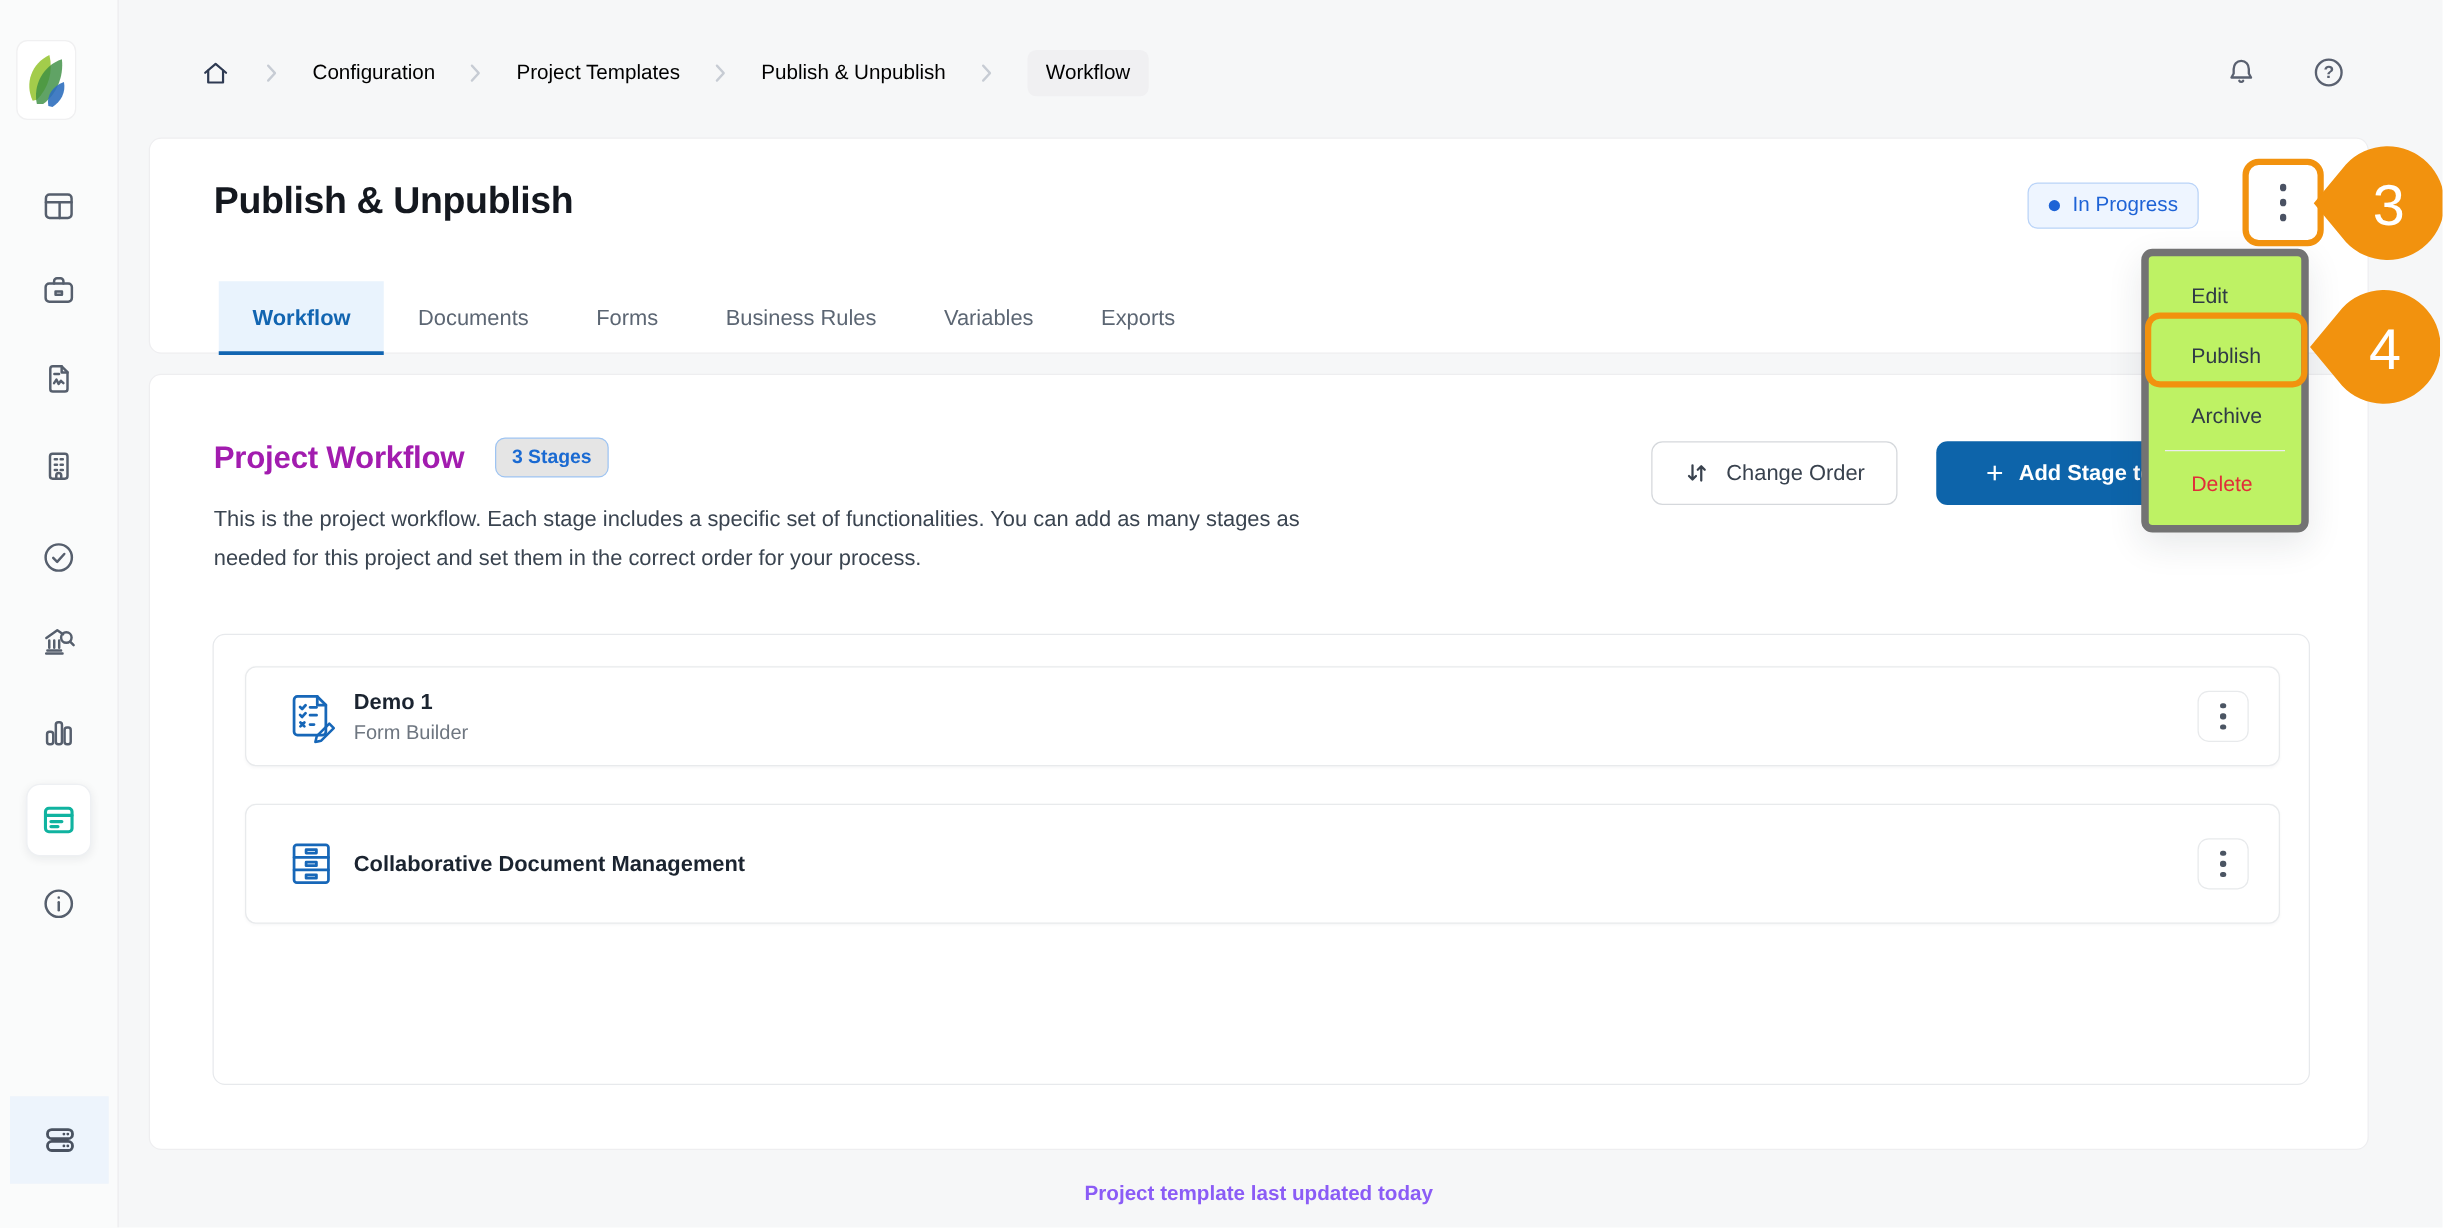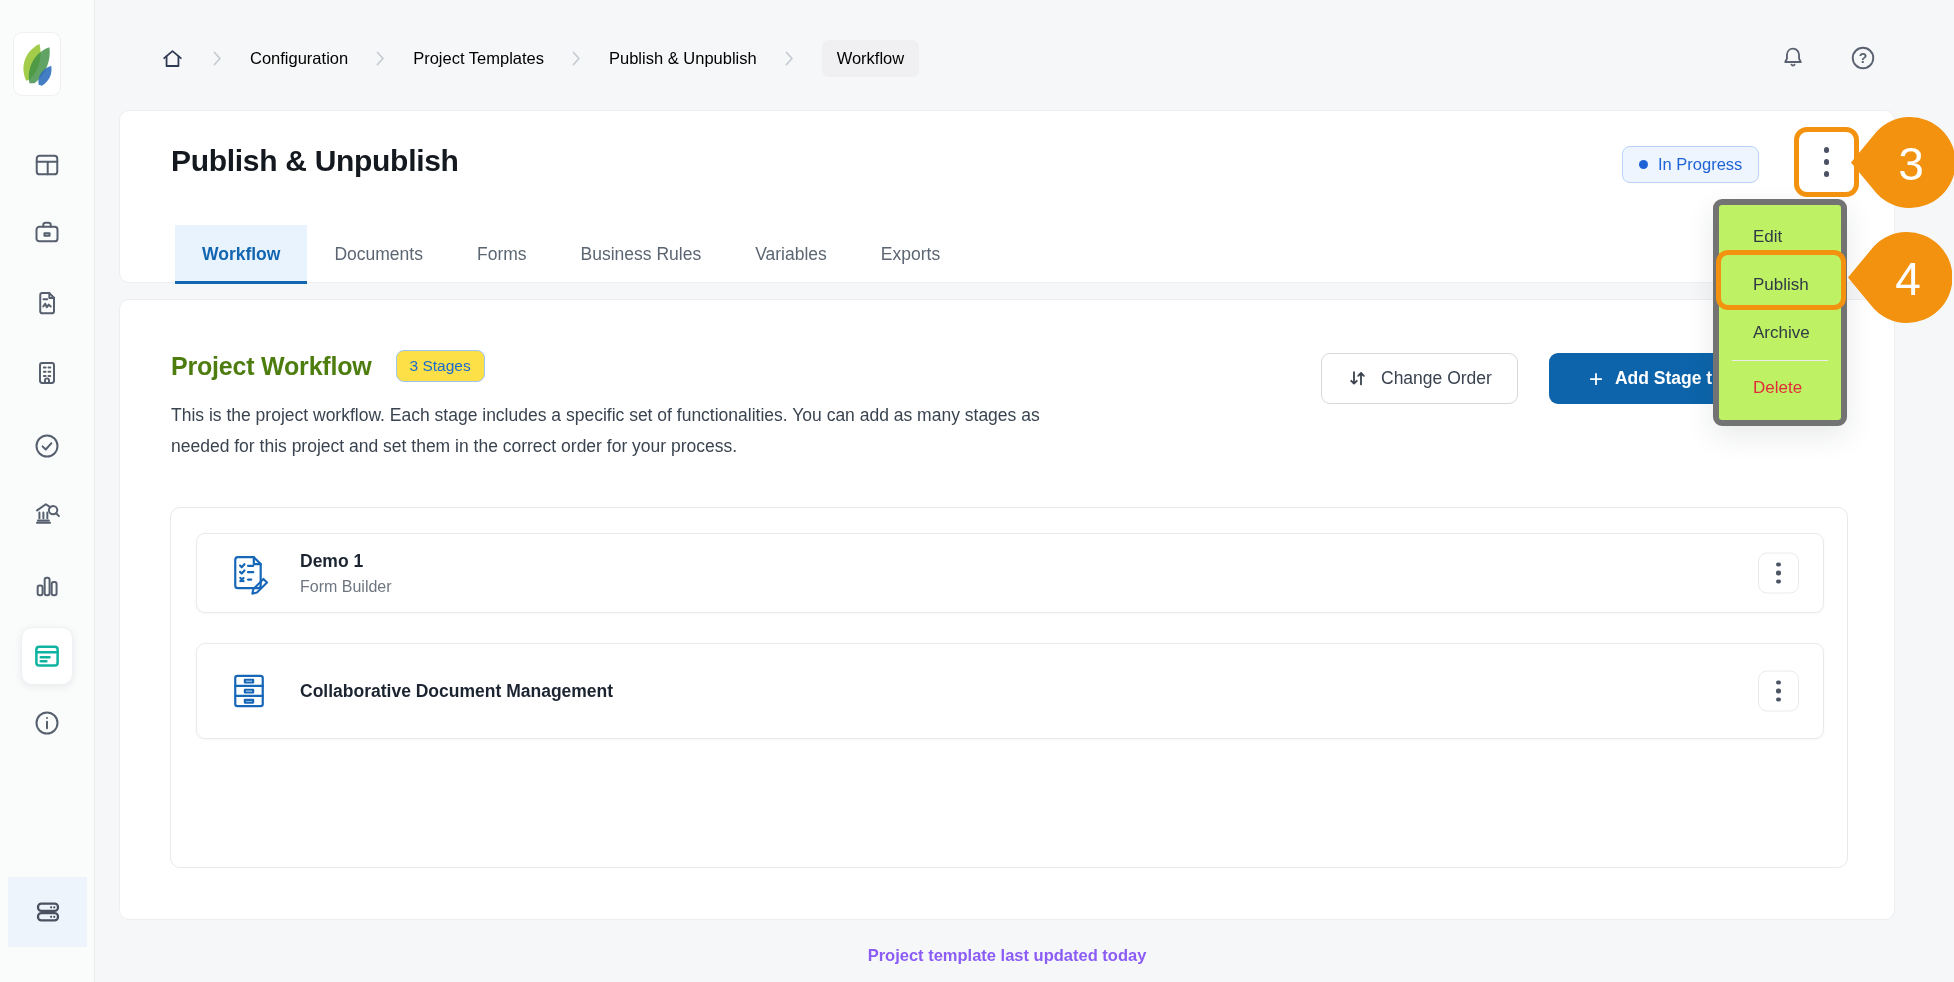--- a/index.html
+++ b/index.html
@@ -32,29 +32,29 @@
   .status-badge { position:absolute; left:1502px; top:35px; height:37px; display:flex; align-items:center; gap:10px; padding:0 16px; background:#eef5ff; border:1px solid #b9d3f8; border-radius:8px; color:#1e63d6; font-size:16.5px; }
   .status-dot { width:9px; height:9px; border-radius:50%; background:#1e63d6; }
   .tabs { position:absolute; left:55px; top:114px; height:59px; display:flex; }
   .tab { height:59px; display:flex; align-items:center; padding:0 27px; font-size:17.5px; color:#5c6673; position:relative; cursor:pointer; }
   .tab.active { background:#e9f3fd; color:#1265b1; font-weight:700; }
   .tab.active::after { content:""; position:absolute; left:0; right:0; bottom:0; height:3px; background:#1265b1; }
 
   
   .main-card { position:absolute; left:119px; top:299px; width:1776px; height:621px; background:#fff; border:1px solid #eeeef0; border-radius:10px; z-index:2; }
   .wf-head { position:absolute; left:51px; top:50px; display:flex; align-items:center; gap:24px; }
-  .wf-title { font-size:25px; font-weight:700; color:#4d7c0f; letter-spacing:-.2px; }
-  .count-badge { background:#fde047; border:1px solid #9ec4f2; border-radius:8px; color:#1a6ad2; font-size:15.5px; font-weight:400; padding:6px 13px; }
+  .wf-title { font-size:25px; font-weight:700; color:#a21caf; letter-spacing:-.2px; }
+  .count-badge { background:#e5e5e5; border:1px solid #9ec4f2; border-radius:8px; color:#1a6ad2; font-size:15.5px; font-weight:700; padding:6px 13px; }
   .wf-desc { position:absolute; left:51px; top:100px; width:1140px; font-size:17.5px; line-height:31px; color:#3a4450; }
   .btn-secondary { position:absolute; left:1201px; top:53px; height:51px; display:flex; align-items:center; gap:13px; padding:0 25px; background:#fff; border:1.5px solid #d5d8dc; border-radius:9px; font-size:17.5px; color:#39424e; font-weight:500; cursor:pointer; }
   .btn-secondary svg { width:21px; height:21px; stroke:#39424e; fill:none; stroke-width:1.8; stroke-linecap:round; stroke-linejoin:round; }
   .btn-primary { position:absolute; left:1429px; top:53px; width:297px; height:51px; display:flex; align-items:center; justify-content:center; gap:12px; background:#0d64aa; border:none; border-radius:9px; color:#fff; font-size:17.5px; font-weight:600; cursor:pointer; white-space:nowrap; overflow:hidden; }
   .btn-primary .plus { font-size:24px; font-weight:400; line-height:1; }
   .stages-wrap { position:absolute; left:50px; top:207px; width:1678px; height:361px; border:1px solid #e7e9ec; border-radius:10px; background:#fff; }
-  .stage-card { position:absolute; left:25px; width:1628px; background:#fff; border:1px solid #e8eaec; border-radius:9px; box-shadow:0 1px 3px rgba(20,30,40,.04); display:flex; align-items:center; padding-left:30px; gap:29px; }
+  .stage-card { position:absolute; left:25px; width:1628px; background:#fff; border:1px solid #e8eaec; border-radius:9px; box-shadow:0 1px 3px rgba(20,30,40,.04); display:flex; align-items:center; padding-left:30px; gap:12px; }
   .stage-ic { width:44px; height:44px; flex:0 0 44px; }
   .stage-ic svg { width:44px; height:44px; stroke:#1767b8; fill:none; stroke-width:1.6; stroke-linecap:round; stroke-linejoin:round; }
   .stage-texts { display:flex; flex-direction:column; gap:6px; }
   .stage-title { font-size:17.5px; font-weight:700; color:#1b2430; }
   .stage-sub { font-size:16px; color:#6e7680; }
   .card-kebab { position:absolute; right:24px; top:50%; transform:translateY(-50%); width:41px; height:41px; border:1px solid #e8eaec; border-radius:9px; background:#fff; display:flex; flex-direction:column; align-items:center; justify-content:center; gap:4.5px; cursor:pointer; }
   .card-kebab i { width:4.2px; height:4.2px; border-radius:50%; background:#4b5563; }
 
   .footer-text { position:absolute; left:119px; top:946px; width:1776px; text-align:center; font-size:16.5px; font-weight:600; color:#8b5cf6; }
 

